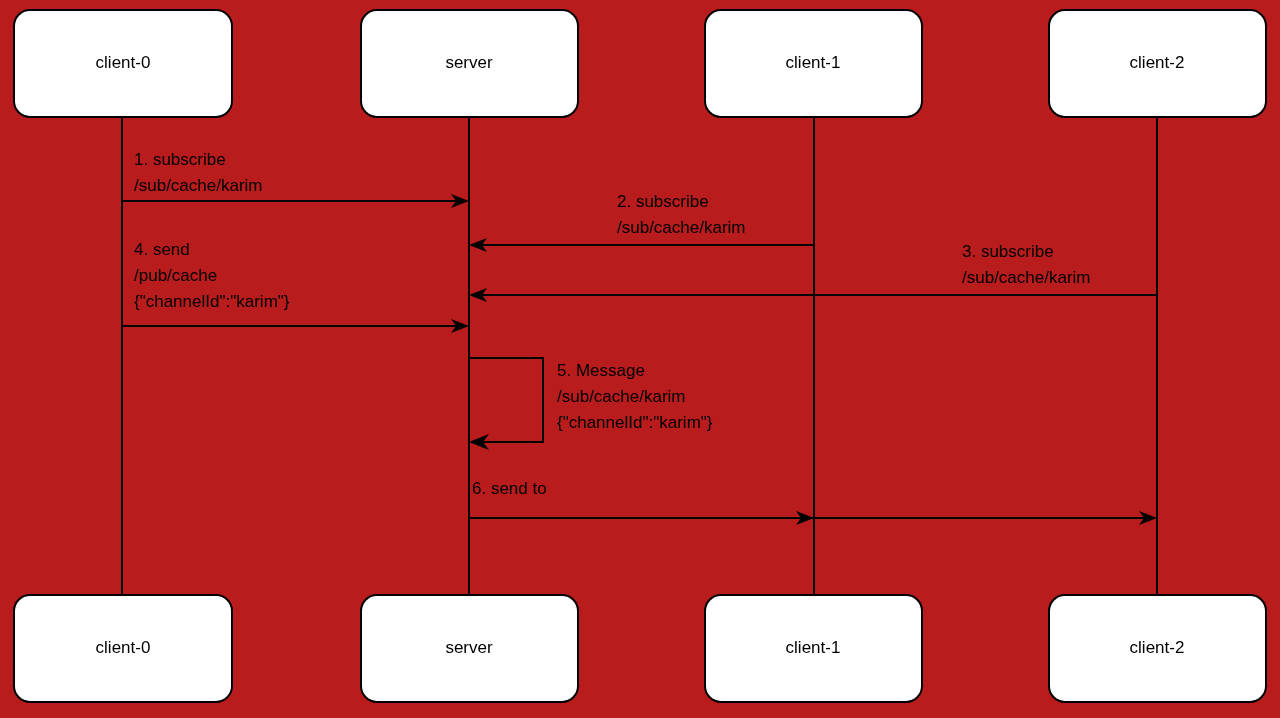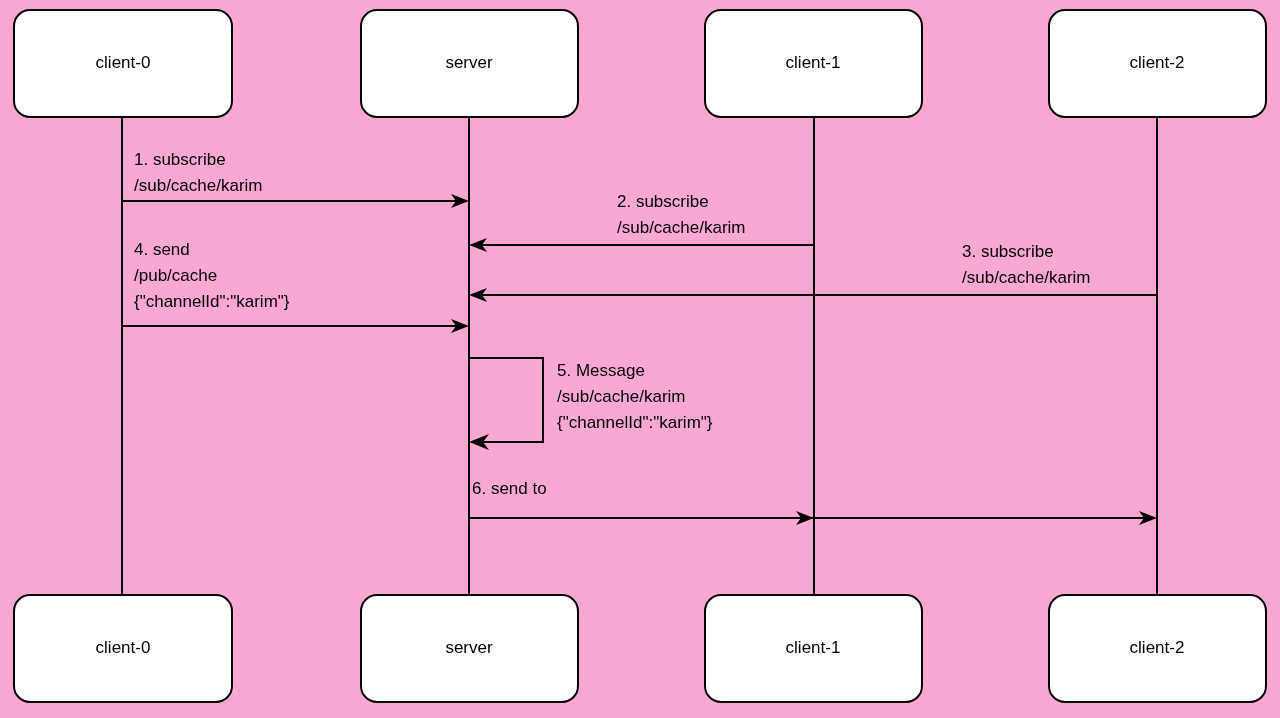--- a/index.html
+++ b/index.html
@@ -8,21 +8,21 @@
     background: #ffffff;
   }
   body {
     font-family: "Liberation Sans", sans-serif;
     color: #000000;
   }
   #canvas {
     position: relative;
     width: 1280px;
     height: 718px;
-    background: #f9a8d4;
+    background: #b91c1c;
     overflow: hidden;
   }
   #diagram-svg {
     position: absolute;
     left: 0;
     top: 0;
     width: 1280px;
     height: 718px;
     display: block;
   }

